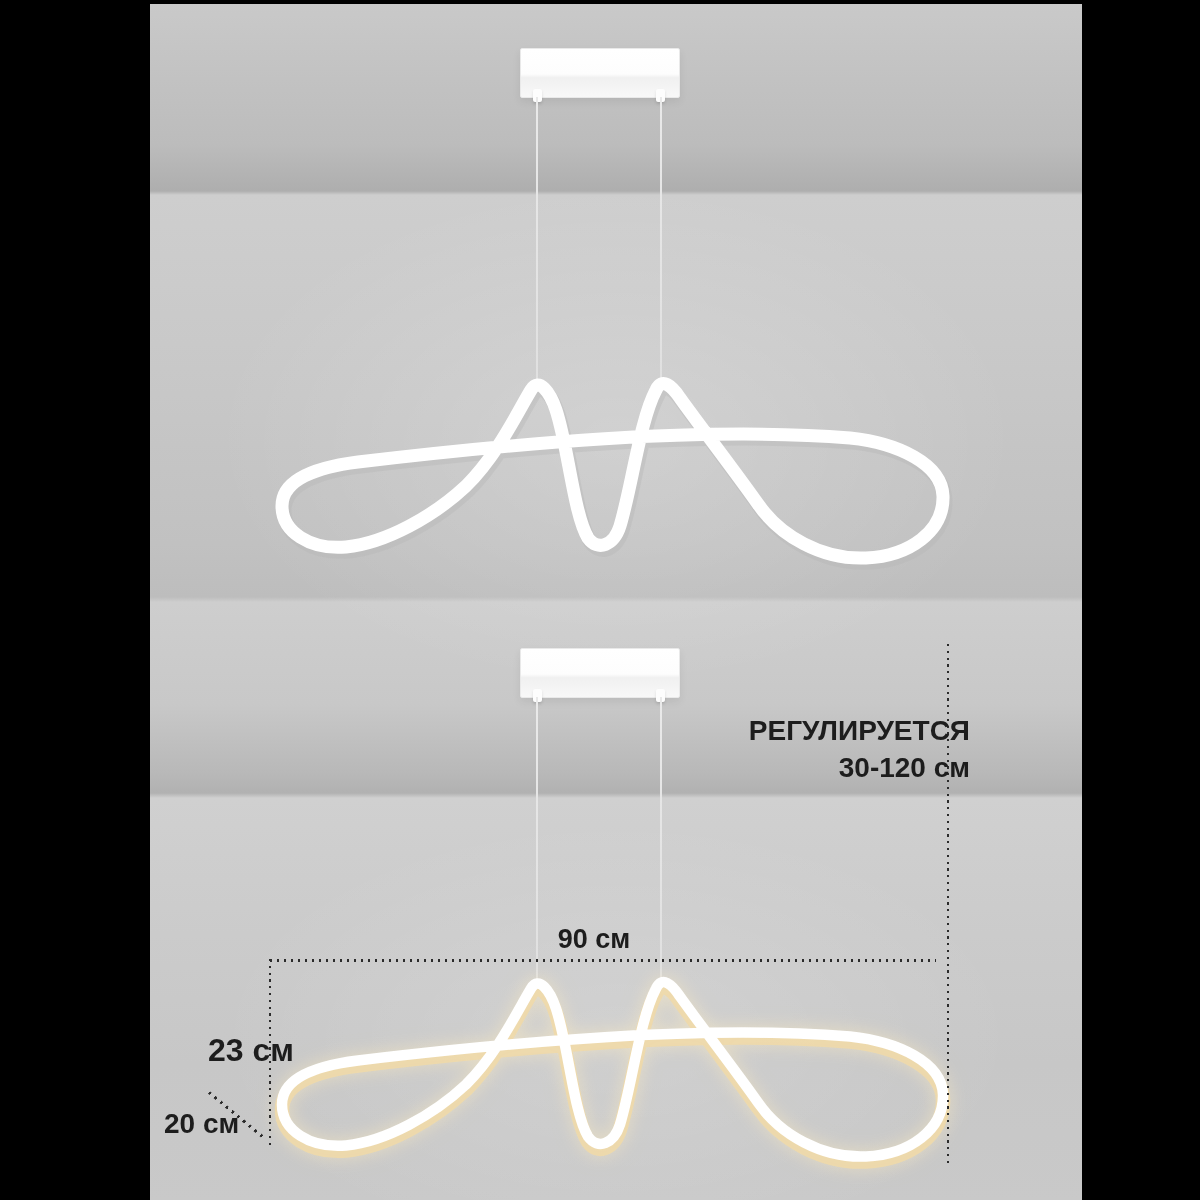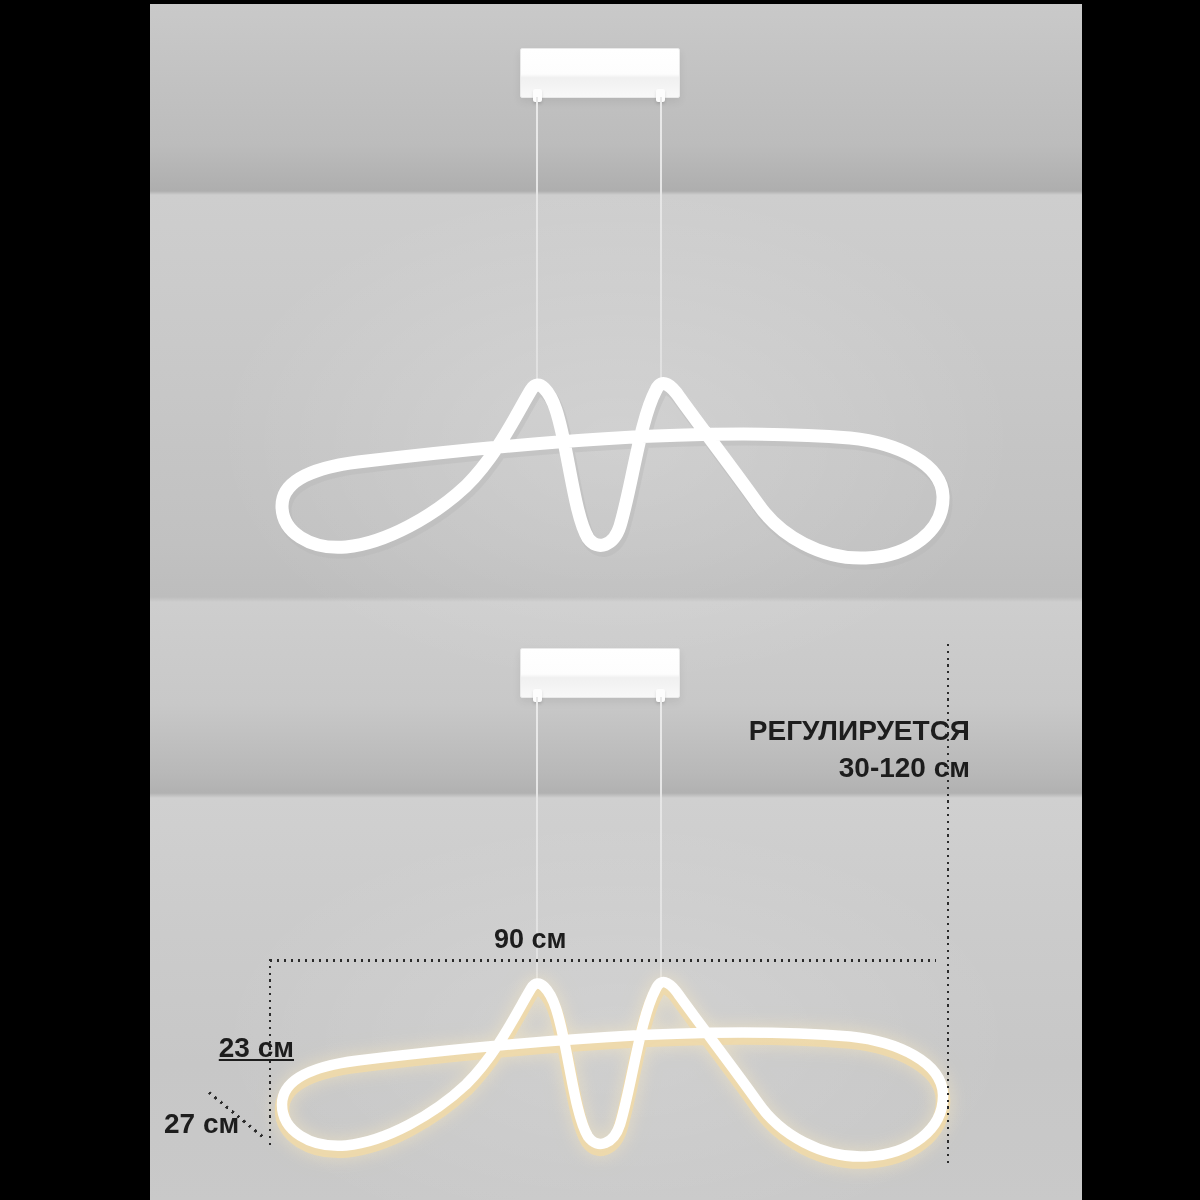--- a/index.html
+++ b/index.html
@@ -66,22 +66,22 @@
       transparent 2.4px,transparent 7.4px);
     transform:rotate(39.5deg);transform-origin:0 50%;
   }
 
   
   .lbl{
     position:absolute;font-weight:bold;color:var(--annotation_text,#1d1d1d);
     white-space:nowrap;
   }
   .lbl-reg{right:112px;top:708px;text-align:right;font-size:28px;line-height:37px;}
-  .lbl-w{left:344px;top:920px;width:200px;font-size:27px;}
-  .lbl-h{right:788px;top:1028px;font-size:28px;text-decoration:underline;}
+  .lbl-w{left:344px;top:920px;width:200px;text-align:center;font-size:27px;}
+  .lbl-h{right:788px;top:1028px;font-size:32px;}
   .lbl-d{left:14px;top:1104px;width:72px;text-align:right;font-size:28px;}
 </style>
 </head>
 <body>
 
 <svg width="0" height="0" style="position:absolute">
   <defs>
     <path id="squig" fill="none" stroke-linecap="round" stroke-linejoin="round" d="M 88,96
          C 240,78 430,60 580,72
          C 628,77 672,98 673,130
@@ -132,15 +132,15 @@
   <div class="hdots" style="left:120px;top:955px;width:666px;"></div>
   <div class="vdots" style="left:119px;top:955px;height:190px;"></div>
   <div class="ddots" style="left:59px;top:1087px;width:72px;"></div>
 
   <div class="lbl lbl-reg">
     <div>РЕГУЛИРУЕТСЯ</div>
     <div>30-120 см</div>
   </div>
   <div class="lbl lbl-w">90 см</div>
   <div class="lbl lbl-h">23 см</div>
-  <div class="lbl lbl-d">27 см</div>
+  <div class="lbl lbl-d">20 см</div>
 
 </div>
 
 </body></html>

